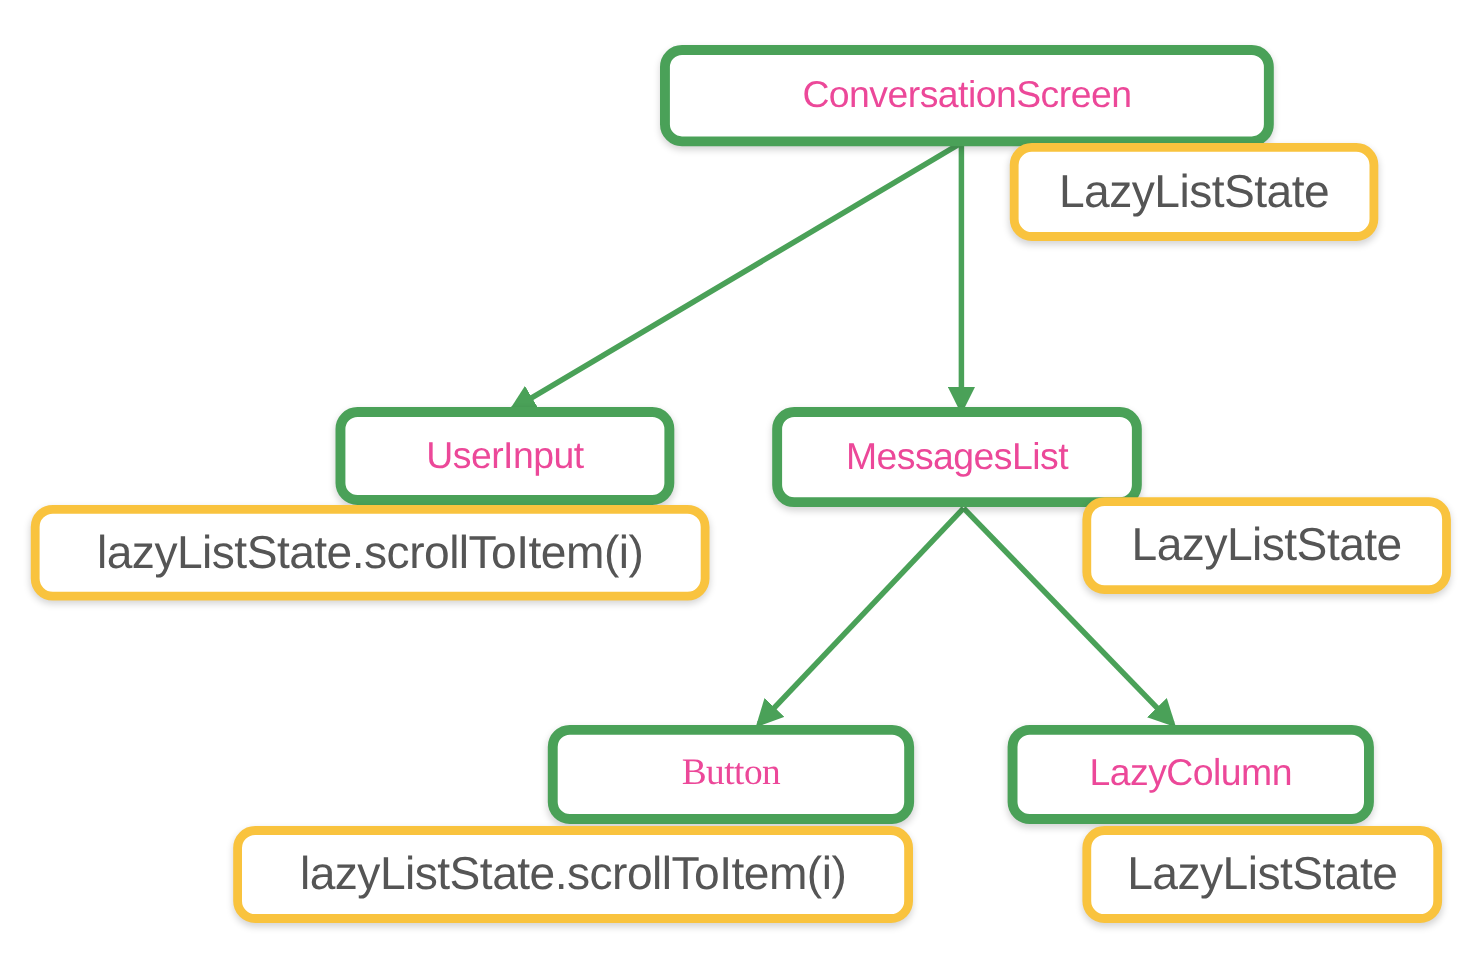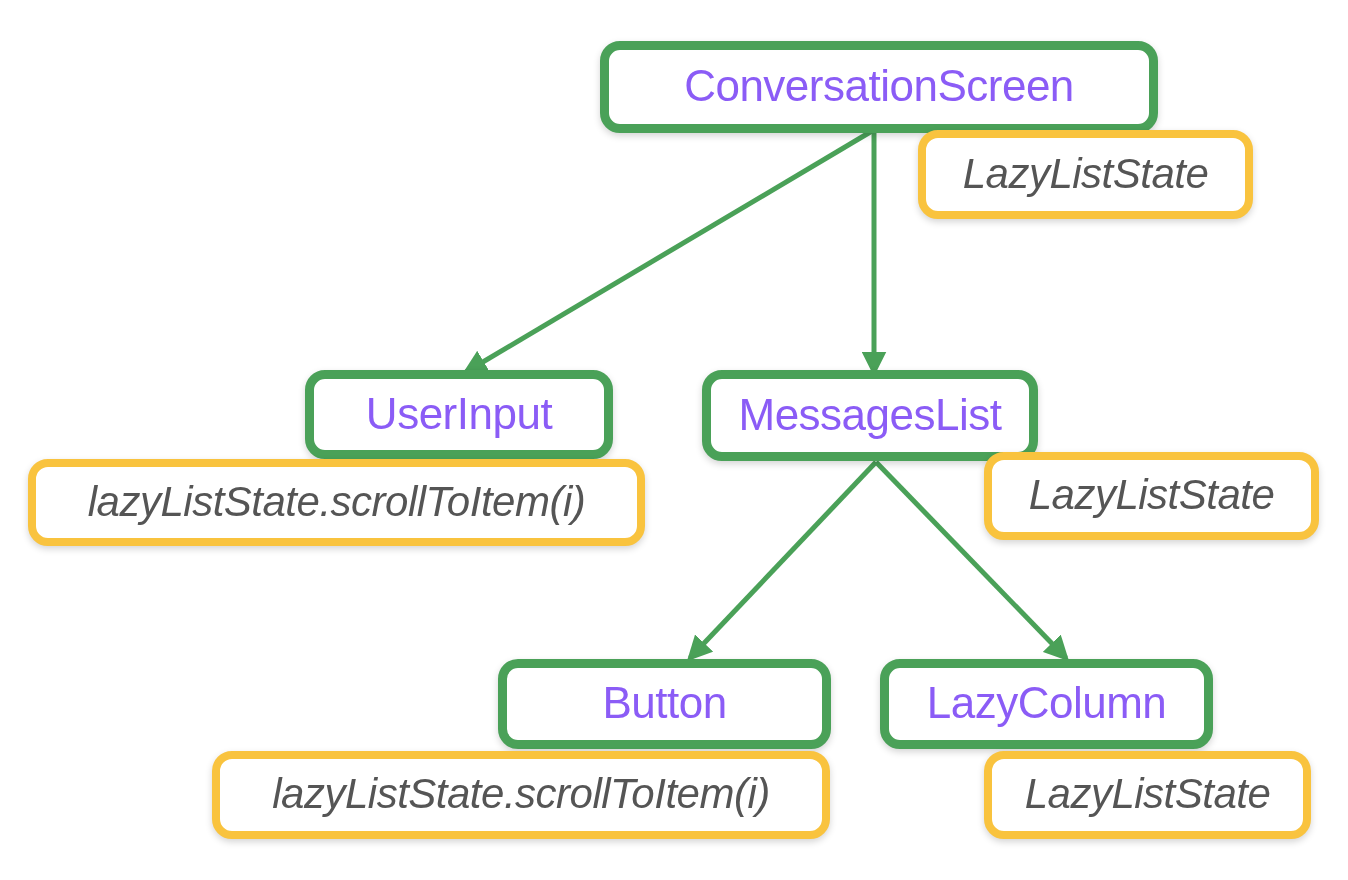--- a/index.html
+++ b/index.html
@@ -32,34 +32,33 @@
     align-items: center;
     justify-content: center;
     background: #ffffff;
     border-radius: 20px;
     text-align: center;
     white-space: nowrap;
     box-shadow: 0 3px 7px rgba(0,0,0,0.17);
   }
   .node.component {
     border: 9px solid #4aa158;
-    color: #8b5cf6;
-    font-size: 44px;
+    color: #ec4899;
+    font-size: 34px;
     font-weight: 400;
     letter-spacing: -0.5px;
     z-index: 3;
   }
   .node.state {
     border: 8px solid #f9c33e;
     color: #555555;
     font-size: 42px;
     font-weight: 400;
     letter-spacing: -0.5px;
     z-index: 6;
-    font-style: italic;
   }
   .node-label {
     display: block;
     line-height: 1;
     transform: translateY(-1px);
   }
 </style>
 </head>
 <body>
 
@@ -91,24 +90,24 @@
       </div>
       <div class="node component" style="left: 702px; top: 370px; width: 336px; height: 91px; justify-content: center;">
         <span class="node-label">MessagesList</span>
       </div>
       <div class="node state" style="left: 28px; top: 459px; width: 617px; height: 87px;">
         <span class="node-label">lazyListState.scrollToItem(i)</span>
       </div>
       <div class="node state" style="left: 984px; top: 452px; width: 335px; height: 88px;">
         <span class="node-label">LazyListState</span>
       </div>
-      <div class="node component" style="left: 498px; top: 659px; width: 333px; height: 90px;">
+      <div class="node component" style="left: 498px; top: 659px; width: 333px; height: 90px; font-family: Liberation Serif, serif;">
         <span class="node-label">Button</span>
       </div>
-      <div class="node component" style="left: 880px; top: 659px; width: 333px; height: 90px;">
+      <div class="node component" style="left: 916px; top: 659px; width: 333px; height: 90px;">
         <span class="node-label">LazyColumn</span>
       </div>
       <div class="node state" style="left: 212px; top: 751px; width: 618px; height: 88px;">
         <span class="node-label">lazyListState.scrollToItem(i)</span>
       </div>
       <div class="node state" style="left: 984px; top: 751px; width: 327px; height: 88px;">
         <span class="node-label">LazyListState</span>
       </div>
     </div>
 

